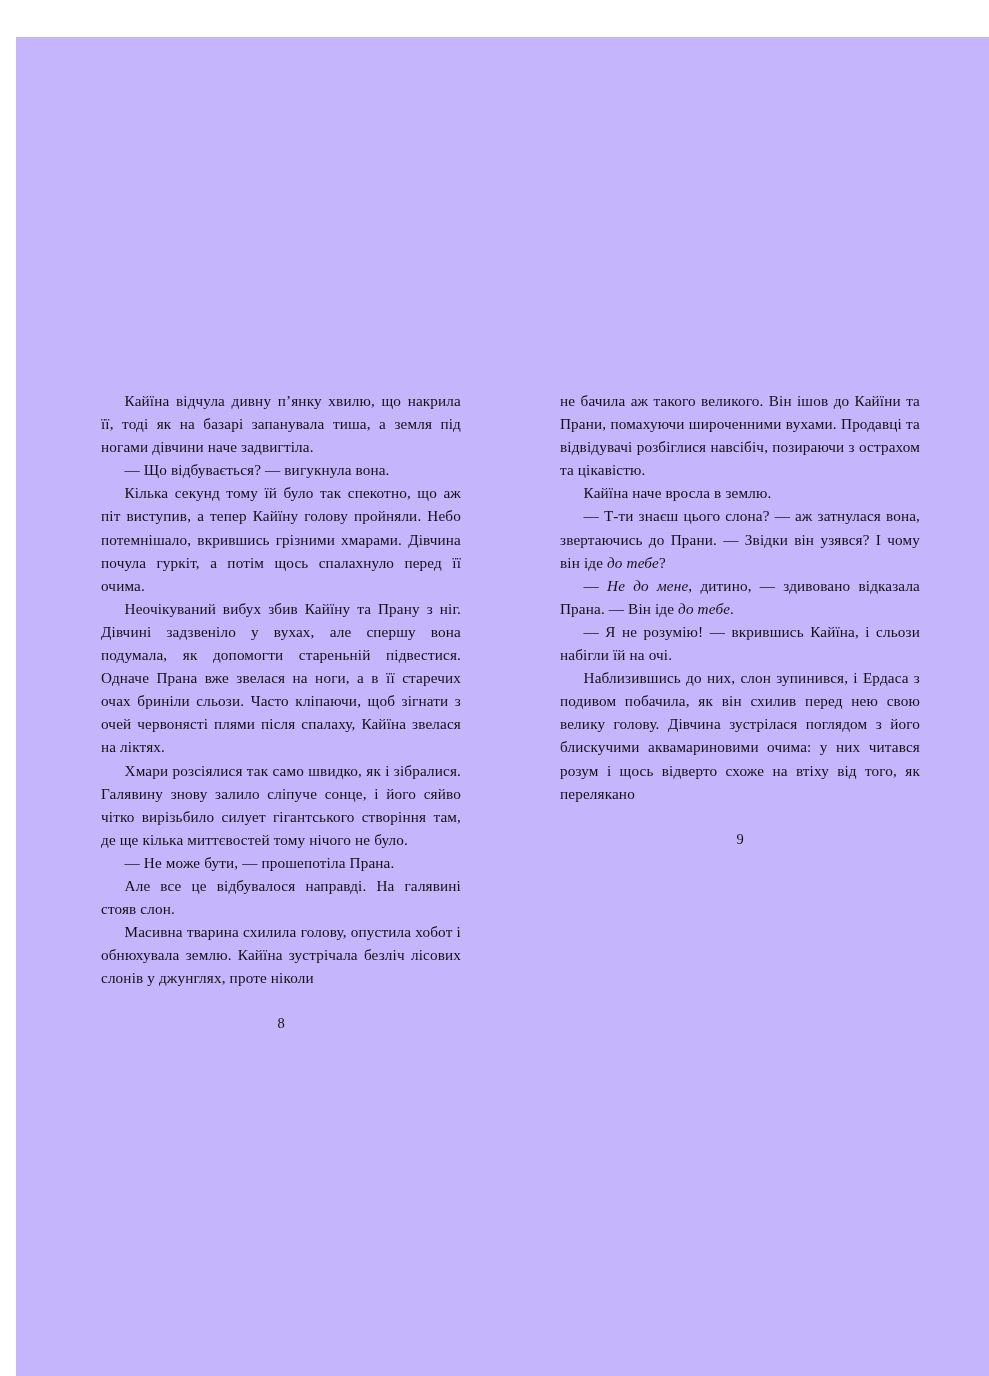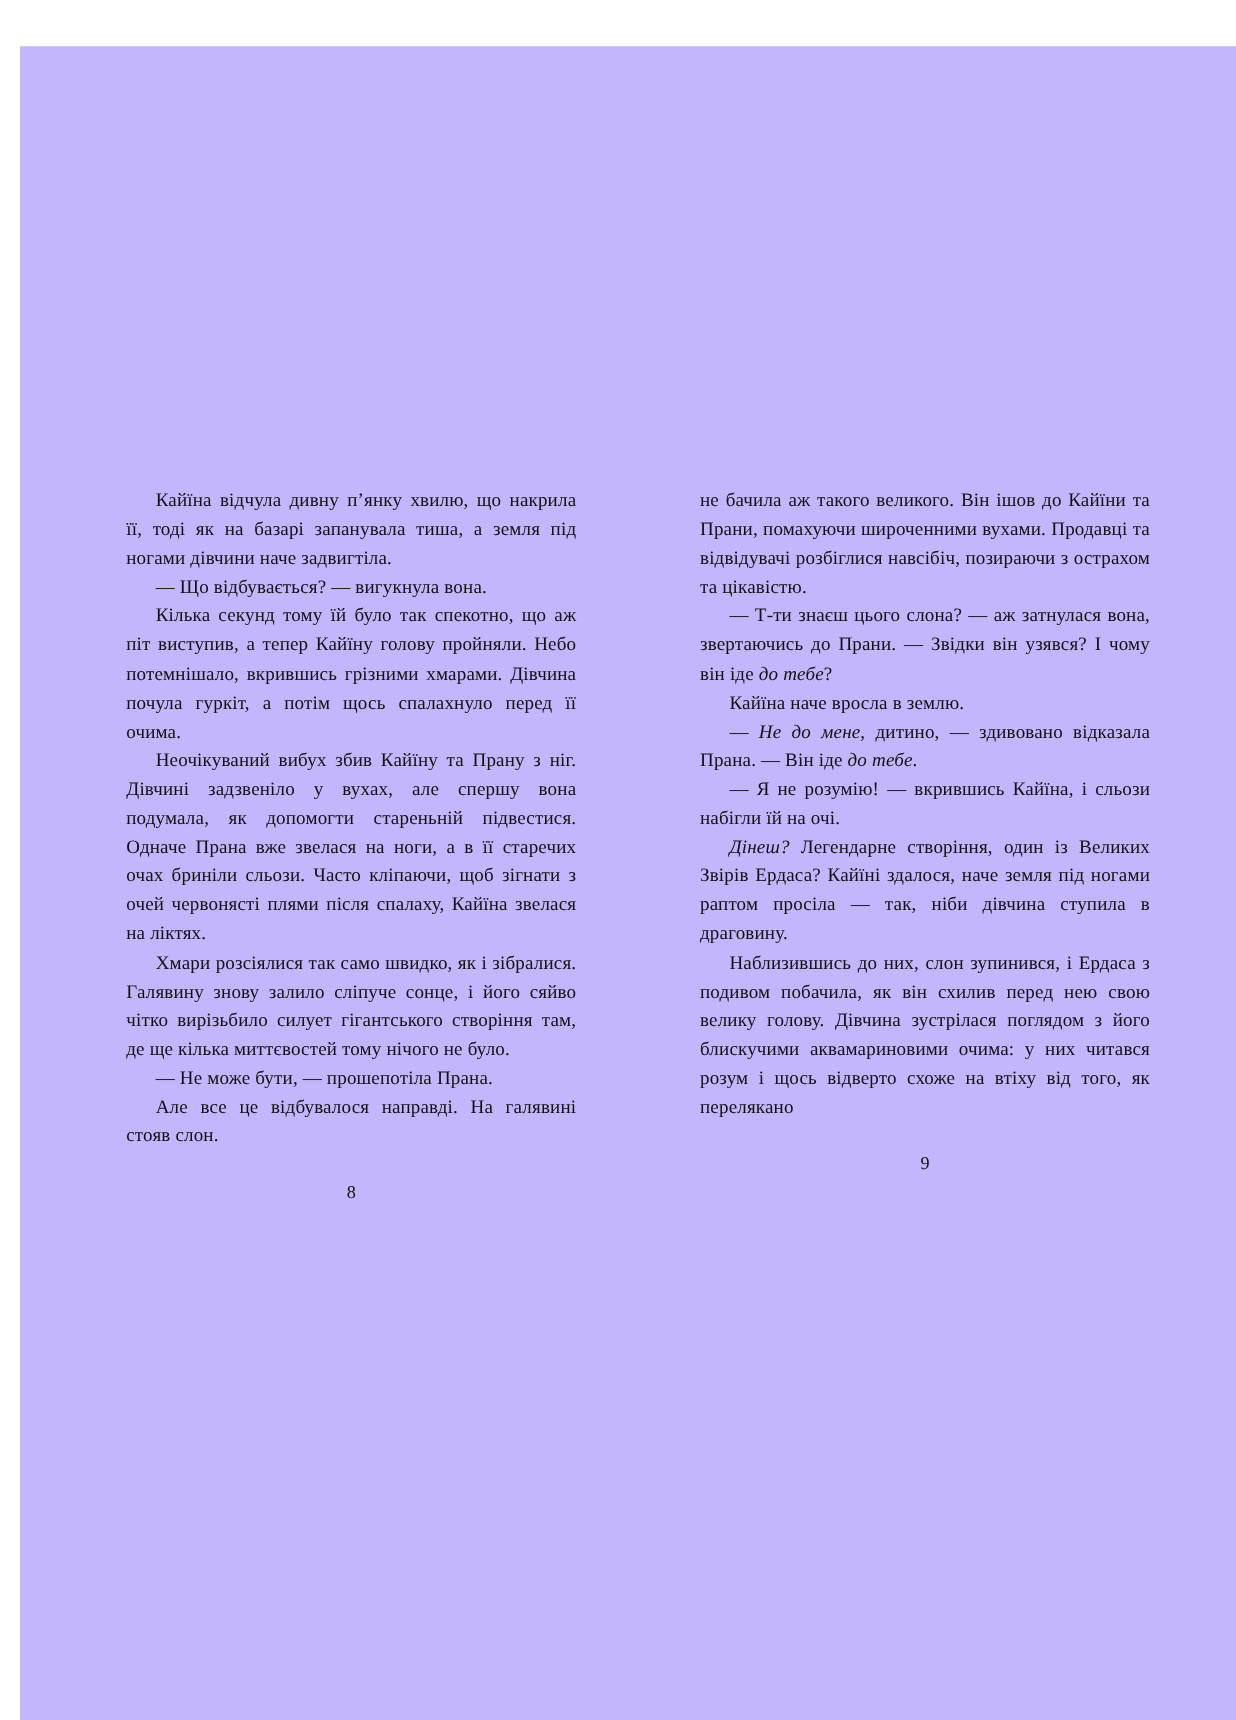--- a/index.html
+++ b/index.html
@@ -71,31 +71,31 @@
 
     <div class="page page-left">
       <div class="page-body">
         <p>Кайїна відчула дивну п’янку хвилю, що накрила її, тоді як на базарі запанувала тиша, а земля під ногами дівчини наче задвигтіла.</p>
         <p>— Що відбувається? — вигукнула вона.</p>
         <p>Кілька секунд тому їй було так спекотно, що аж піт виступив, а тепер Кайїну голову пройняли. Небо потемнішало, вкрившись грізними хмарами. Дівчина почула гуркіт, а потім щось спалахнуло перед її очима.</p>
         <p>Неочікуваний вибух збив Кайїну та Прану з ніг. Дівчині задзвеніло у вухах, але спершу вона подумала, як допомогти стареньній підвестися. Одначе Прана вже звелася на ноги, а в її старечих очах бриніли сльози. Часто кліпаючи, щоб зігнати з очей червонясті плями після спалаху, Кайїна звелася на ліктях.</p>
         <p>Хмари розсіялися так само швидко, як і зібралися. Галявину знову залило сліпуче сонце, і його сяйво чітко вирізьбило силует гігантського створіння там, де ще кілька миттєвостей тому нічого не було.</p>
         <p>— Не може бути, — прошепотіла Прана.</p>
         <p>Але все це відбувалося направді. На галявині стояв слон.</p>
+        <p>Масивна тварина схилила голову, опустила хобот і обнюхувала землю. Кайїна зустрічала безліч лісових слонів у джунглях, проте ніколи</p>
       </div>
       <div class="page-number">8</div>
     </div>
 
     <div class="page page-right">
       <div class="page-body">
         <p class="noindent">не бачила аж такого великого. Він ішов до Кайїни та Прани, помахуючи широченними вухами. Продавці та відвідувачі розбіглися навсібіч, позираючи з острахом та цікавістю.</p>
+        <p>Кайїна наче вросла в землю.</p>
         <p>— Т-ти знаєш цього слона? — аж затнулася вона, звертаючись до Прани. — Звідки він узявся? І чому він іде <em>до тебе</em>?</p>
-        <p>Кайїна наче вросла в землю.</p>
         <p>— <em>Не до мене</em>, дитино, — здивовано відказала Прана. — Він іде <em>до тебе</em>.</p>
         <p>— Я не розумію! — вкрившись Кайїна, і сльози набігли їй на очі.</p>
-        <p><em>Дінеш?</em> Легендарне створіння, один із Великих Звірів Ердаса? Кайїні здалося, наче земля під ногами раптом просіла — так, ніби дівчина ступила в драговину.</p>
         <p>Наблизившись до них, слон зупинився, і Ердаса з подивом побачила, як він схилив перед нею свою велику голову. Дівчина зустрілася поглядом з його блискучими аквамариновими очима: у них читався розум і щось відверто схоже на втіху від того, як перелякано</p>
       </div>
       <div class="page-number">9</div>
     </div>
 
   </div>
 </div>
 
 </body></html>

